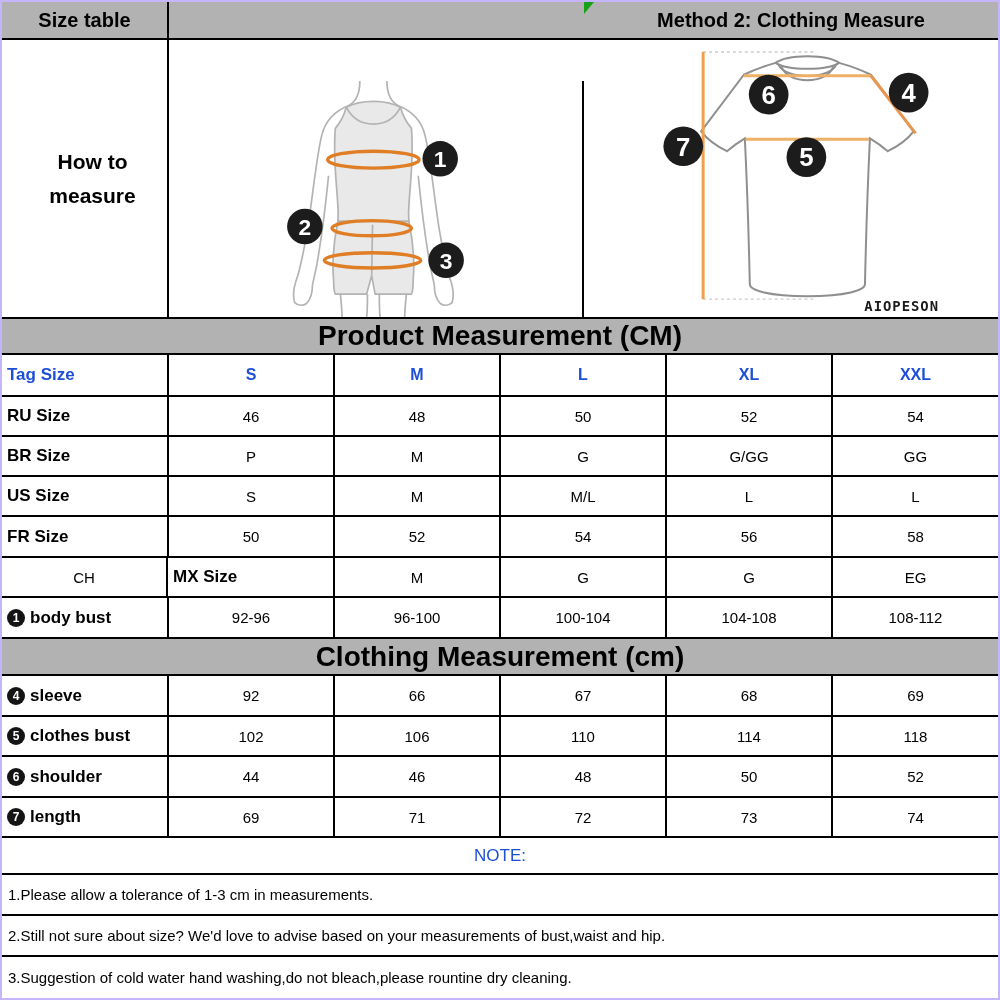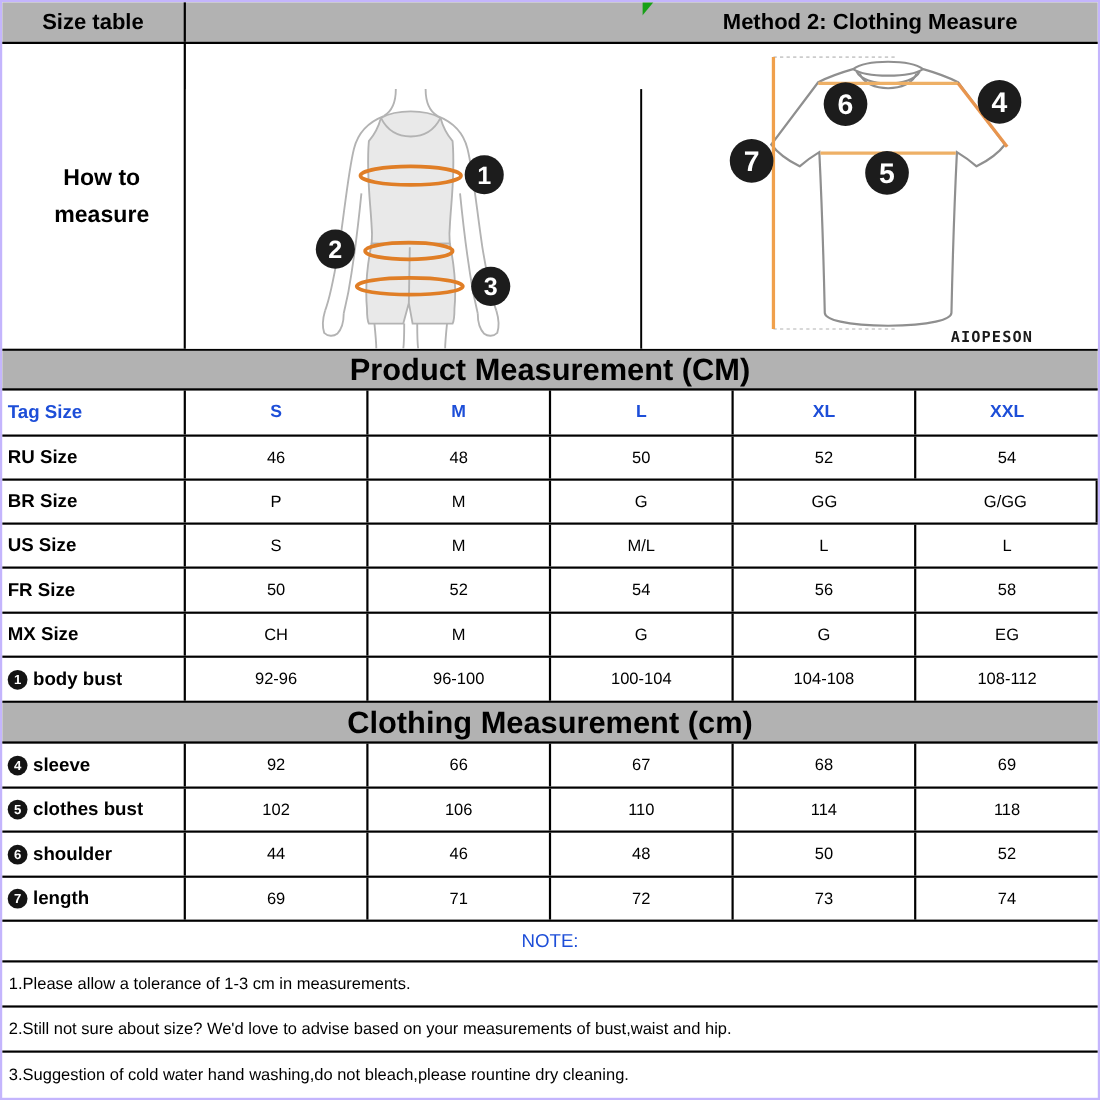--- a/index.html
+++ b/index.html
@@ -138,22 +138,22 @@
     <div class="cell cw c-val">50</div>
     <div class="cell cw c-val">52</div>
     <div class="cell last c-val">54</div>
   </div>
 
   <div class="row" style="height:40px">
     <div class="cell cw-label c-label">BR Size</div>
     <div class="cell cw c-val">P</div>
     <div class="cell cw c-val">M</div>
     <div class="cell cw c-val">G</div>
+    <div class="cell cw c-val">G/GG</div>
     <div class="cell last c-val">GG</div>
-    <div class="cell cw c-val">G/GG</div>
   </div>
 
   <div class="row" style="height:40px">
     <div class="cell cw-label c-label">US Size</div>
     <div class="cell cw c-val">S</div>
     <div class="cell cw c-val">M</div>
     <div class="cell cw c-val">M/L</div>
     <div class="cell cw c-val">L</div>
     <div class="cell last c-val">L</div>
   </div>
@@ -161,22 +161,22 @@
   <div class="row" style="height:41px">
     <div class="cell cw-label c-label">FR Size</div>
     <div class="cell cw c-val">50</div>
     <div class="cell cw c-val">52</div>
     <div class="cell cw c-val">54</div>
     <div class="cell cw c-val">56</div>
     <div class="cell last c-val">58</div>
   </div>
 
   <div class="row" style="height:40px">
+    <div class="cell cw c-val">CH</div>
     <div class="cell cw-label c-label">MX Size</div>
-    <div class="cell cw c-val">CH</div>
     <div class="cell cw c-val">M</div>
     <div class="cell cw c-val">G</div>
     <div class="cell cw c-val">G</div>
     <div class="cell last c-val">EG</div>
   </div>
 
   <div class="row" style="height:41px">
     <div class="cell cw-label c-label">
       <span class="badge">1</span>
       <span>body bust</span>

